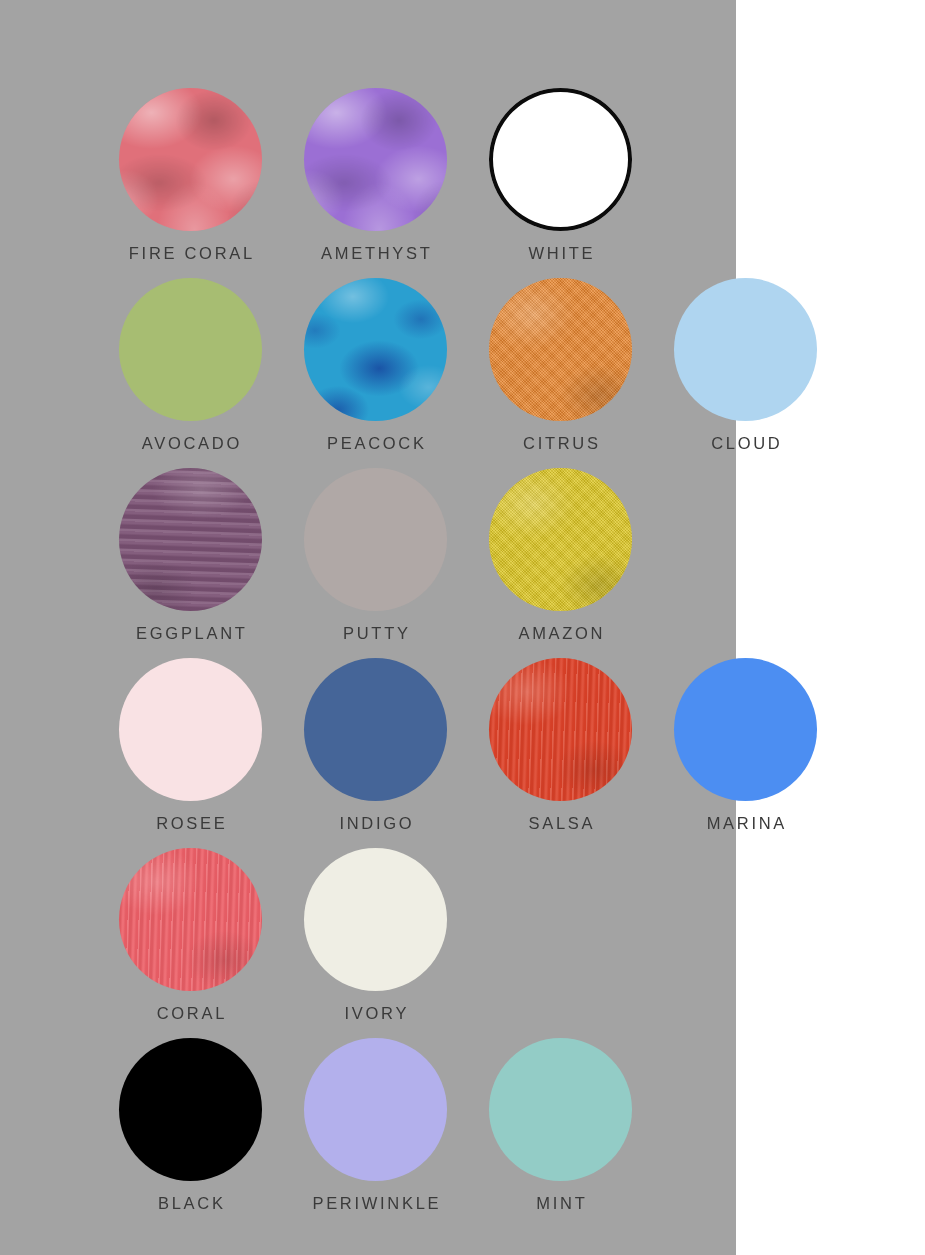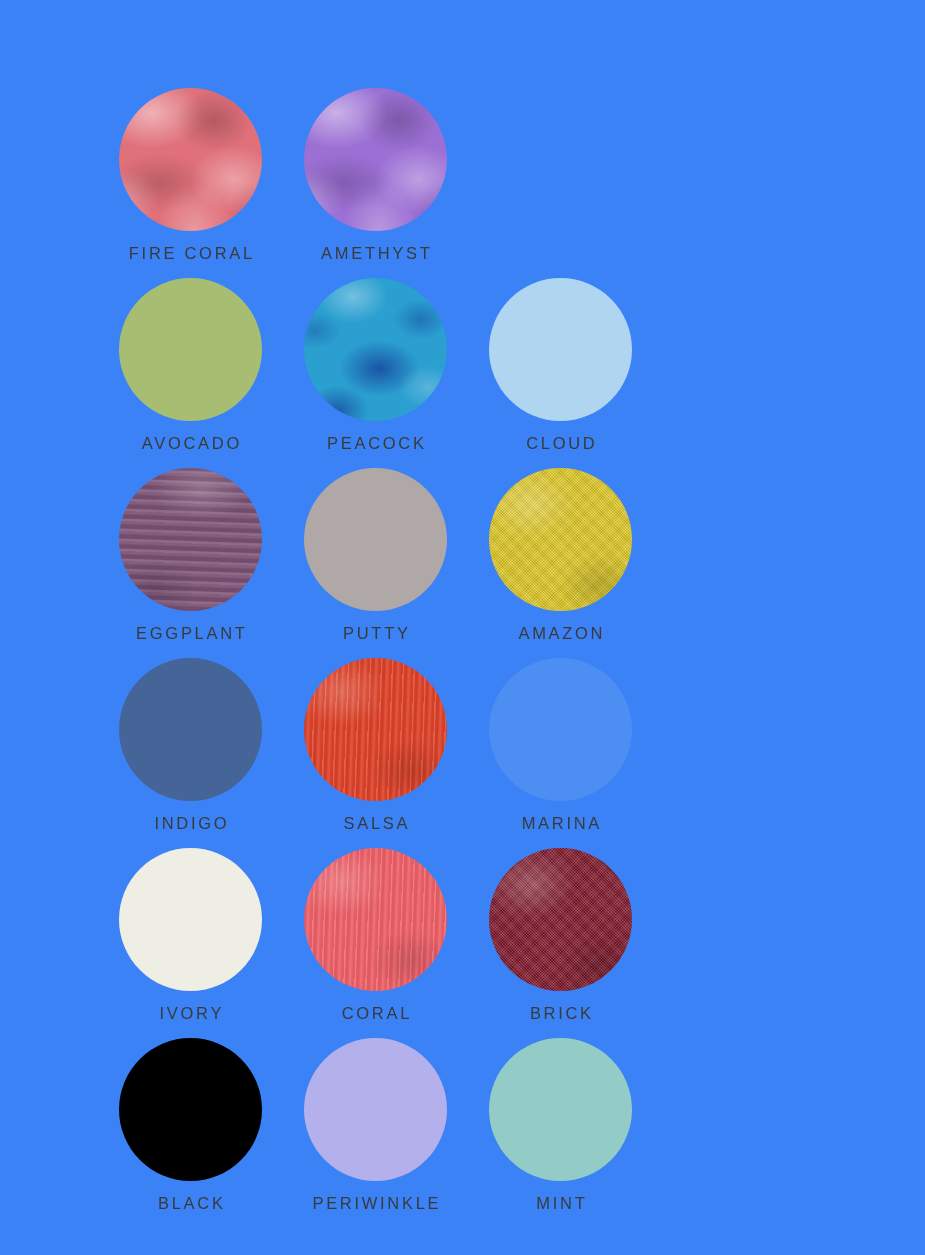--- a/index.html
+++ b/index.html
@@ -11,23 +11,23 @@
   body {
     width: 925px;
     height: 1255px;
     font-family: "Liberation Sans", sans-serif;
     -webkit-font-smoothing: antialiased;
     overflow: hidden;
   }
 
   #swatch-grid {
     position: relative;
-    width: 925px;
+    width: 736px;
     height: 1255px;
-    background: #3b82f6;
+    background: #a3a3a3;
   }
 
   .swatch-row {
     position: absolute;
     left: 0;
     width: 925px;
     height: 190px;
     display: flex;
   }
 
@@ -201,75 +201,83 @@
 <div id="swatch-grid">
     <div class="swatch-row" style="top: 88px; padding-left: 98px;">
       <div class="swatch-cell">
         <div class="swatch-disc tex-mottle" title="FIRE CORAL" style="background: rgb(224, 112, 122);"></div>
         <div class="swatch-label">FIRE CORAL</div>
       </div>
       <div class="swatch-cell">
         <div class="swatch-disc tex-mottle" title="AMETHYST" style="background: rgb(155, 111, 212);"></div>
         <div class="swatch-label">AMETHYST</div>
       </div>
+      <div class="swatch-cell">
+        <div class="swatch-disc outlined" title="WHITE"></div>
+        <div class="swatch-label">WHITE</div>
+      </div>
     </div>
     <div class="swatch-row" style="top: 278px; padding-left: 98px;">
       <div class="swatch-cell">
         <div class="swatch-disc" title="AVOCADO" style="background: rgb(167, 189, 114);"></div>
         <div class="swatch-label">AVOCADO</div>
       </div>
       <div class="swatch-cell">
         <div class="swatch-disc tex-blotch" title="PEACOCK" style="background: rgb(42, 159, 208);"></div>
         <div class="swatch-label">PEACOCK</div>
       </div>
       <div class="swatch-cell">
+        <div class="swatch-disc tex-grain" title="CITRUS" style="background: rgb(232, 134, 47);"></div>
+        <div class="swatch-label">CITRUS</div>
+      </div>
+      <div class="swatch-cell">
         <div class="swatch-disc" title="CLOUD" style="background: rgb(175, 213, 240);"></div>
         <div class="swatch-label">CLOUD</div>
       </div>
     </div>
     <div class="swatch-row" style="top: 468px; padding-left: 98px;">
       <div class="swatch-cell">
         <div class="swatch-disc tex-crepe" title="EGGPLANT" style="background: rgb(123, 82, 116);"></div>
         <div class="swatch-label">EGGPLANT</div>
       </div>
       <div class="swatch-cell">
         <div class="swatch-disc" title="PUTTY" style="background: rgb(176, 168, 166);"></div>
         <div class="swatch-label">PUTTY</div>
       </div>
       <div class="swatch-cell">
         <div class="swatch-disc tex-grain" title="AMAZON" style="background: rgb(221, 198, 35);"></div>
         <div class="swatch-label">AMAZON</div>
       </div>
     </div>
     <div class="swatch-row" style="top: 658px; padding-left: 98px;">
       <div class="swatch-cell">
+        <div class="swatch-disc" title="ROSEE" style="background: rgb(249, 226, 228);"></div>
+        <div class="swatch-label">ROSEE</div>
+      </div>
+      <div class="swatch-cell">
         <div class="swatch-disc" title="INDIGO" style="background: rgb(69, 101, 152);"></div>
         <div class="swatch-label">INDIGO</div>
       </div>
       <div class="swatch-cell">
         <div class="swatch-disc tex-weave" title="SALSA" style="background: rgb(220, 65, 40);"></div>
         <div class="swatch-label">SALSA</div>
       </div>
       <div class="swatch-cell">
         <div class="swatch-disc" title="MARINA" style="background: rgb(76, 142, 242);"></div>
         <div class="swatch-label">MARINA</div>
       </div>
     </div>
     <div class="swatch-row" style="top: 848px; padding-left: 98px;">
       <div class="swatch-cell">
+        <div class="swatch-disc tex-weave" title="CORAL" style="background: rgb(236, 95, 103);"></div>
+        <div class="swatch-label">CORAL</div>
+      </div>
+      <div class="swatch-cell">
         <div class="swatch-disc" title="IVORY" style="background: rgb(239, 238, 228);"></div>
         <div class="swatch-label">IVORY</div>
-      </div>
-      <div class="swatch-cell">
-        <div class="swatch-disc tex-weave" title="CORAL" style="background: rgb(236, 95, 103);"></div>
-        <div class="swatch-label">CORAL</div>
-      </div>
-      <div class="swatch-cell">
-        <div class="swatch-disc tex-grain" title="BRICK" style="background: rgb(125, 21, 40);"></div>
-        <div class="swatch-label">BRICK</div>
       </div>
     </div>
     <div class="swatch-row" style="top: 1038px; padding-left: 98px;">
       <div class="swatch-cell">
         <div class="swatch-disc" title="BLACK" style="background: rgb(0, 0, 0);"></div>
         <div class="swatch-label">BLACK</div>
       </div>
       <div class="swatch-cell">
         <div class="swatch-disc" title="PERIWINKLE" style="background: rgb(179, 176, 236);"></div>
         <div class="swatch-label">PERIWINKLE</div>

